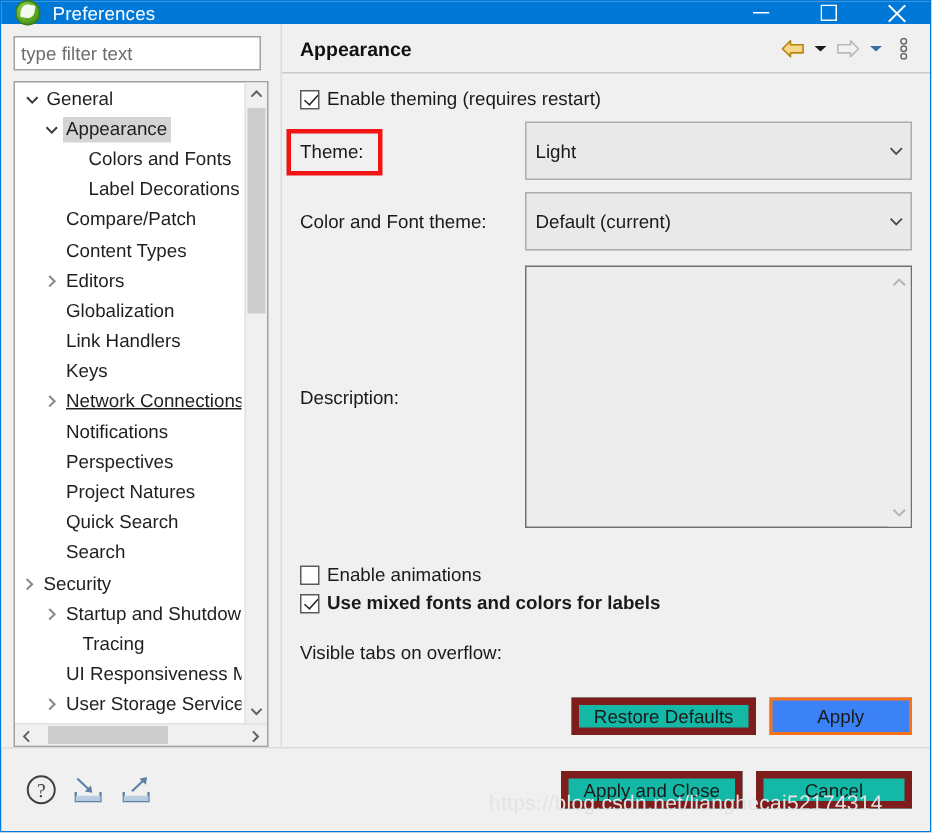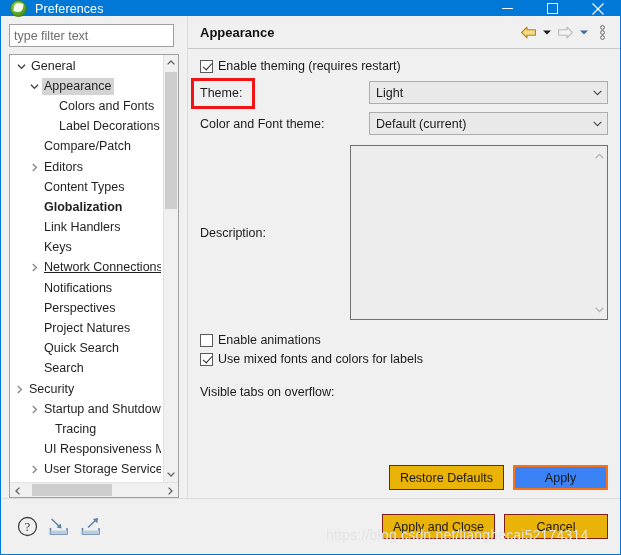--- a/index.html
+++ b/index.html
@@ -271,32 +271,31 @@
     margin-top: 8px;
   }
   .field-label {
     width: 150px;
     flex: 0 0 150px;
     font-size: 12.5px;
     color: #1a1a1a;
   }
   .combo {
     flex: 1 1 auto;
-    height: 23px;
+    height: 39px;
     border: 1px solid #adadad;
     background: #e9e9e9;
     display: flex;
     align-items: center;
     padding: 0 0 0 6px;
     font-size: 12.5px;
     color: #1a1a1a;
     cursor: default;
     position: relative;
     min-width: 0;
-    margin-left: 19px;
   }
   .combo .val { flex: 1 1 auto; overflow: hidden; white-space: nowrap; }
   .combo .cbtn {
     width: 19px; height: 21px;
     flex: 0 0 19px;
     display: flex; align-items: center; justify-content: center;
     color: #4a4a4a;
   }
 
   
@@ -361,22 +360,22 @@
     position: absolute;
     right: 12px;
     bottom: 8px;
     display: flex;
     gap: 9px;
   }
   .btn {
     height: 25px;
     min-width: 95px;
     padding: 0 10px;
-    background: #eab308;
-    border: 1px solid #7f1d1d;
+    background: #14b8a6;
+    border: 5px solid #7f1d1d;
     font-family: "Liberation Sans", sans-serif;
     font-size: 12.5px;
     color: #1a1a1a;
     cursor: default;
     display: flex; align-items: center; justify-content: center;
   }
   .btn.focused {
     border: 2px solid #f97316;
     background: #3b82f6;
   }
@@ -476,32 +475,32 @@
               </div>
               <div class="tree-item" style="padding-left: 32px;">
                 <span class="tw"></span>
                 <span class="lbl">Label Decorations</span>
               </div>
               <div class="tree-item" style="padding-left: 17px;">
                 <span class="tw"></span>
                 <span class="lbl">Compare/Patch</span>
               </div>
               <div class="tree-item" style="padding-left: 17px;">
+                <span class="tw"></span>
+                <span class="lbl">Content Types</span>
+              </div>
+              <div class="tree-item" style="padding-left: 17px;">
                 <span class="tw">
                   <svg width="9" height="9" viewBox="0 0 9 9">
                     <path d="M2.8 1 L6.4 4.5 L2.8 8" fill="none" stroke="#888888" stroke-width="1.35"></path>
                   </svg>
                 </span>
                 <span class="lbl">Editors</span>
               </div>
               <div class="tree-item" style="padding-left: 17px;">
-                <span class="tw"></span>
-                <span class="lbl">Content Types</span>
-              </div>
-              <div class="tree-item" style="padding-left: 17px; font-weight: bold;">
                 <span class="tw"></span>
                 <span class="lbl">Globalization</span>
               </div>
               <div class="tree-item" style="padding-left: 17px;">
                 <span class="tw"></span>
                 <span class="lbl">Link Handlers</span>
               </div>
               <div class="tree-item" style="padding-left: 17px;">
                 <span class="tw"></span>
                 <span class="lbl">Keys</span>
@@ -682,26 +681,26 @@
                 <svg width="9" height="6" viewBox="0 0 9 6">
                     <path d="M0.7 0.8 L4.5 4.6 L8.3 0.8" fill="none" stroke="#b4b4b4" stroke-width="1.3"></path>
                   </svg>
               </div>
             </div>
           </div>
         </div>
 
         <div class="spacer-sm"></div>
 
-        <div class="row" style="margin-top:4px;">
+        <div class="row" style="margin-top:15px;">
           <div class="chk"></div>
           <div class="chk-label">Enable animations</div>
         </div>
 
-        <div class="row" style="margin-top:5px;">
+        <div class="row" style="margin-top:5px;font-weight:bold;">
           <div class="chk checked"></div>
           <div class="chk-label">Use mixed fonts and colors for labels</div>
         </div>
 
         <div class="spacer-md"></div>
 
         <div class="section-label">Visible tabs on overflow:</div>
 
 
         <div class="btn-row">

